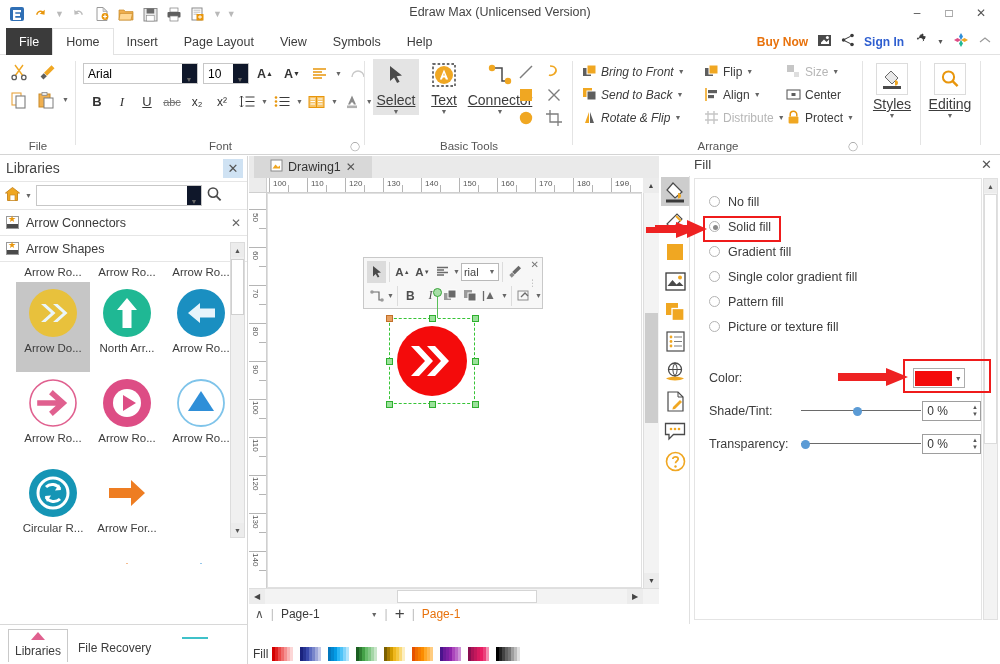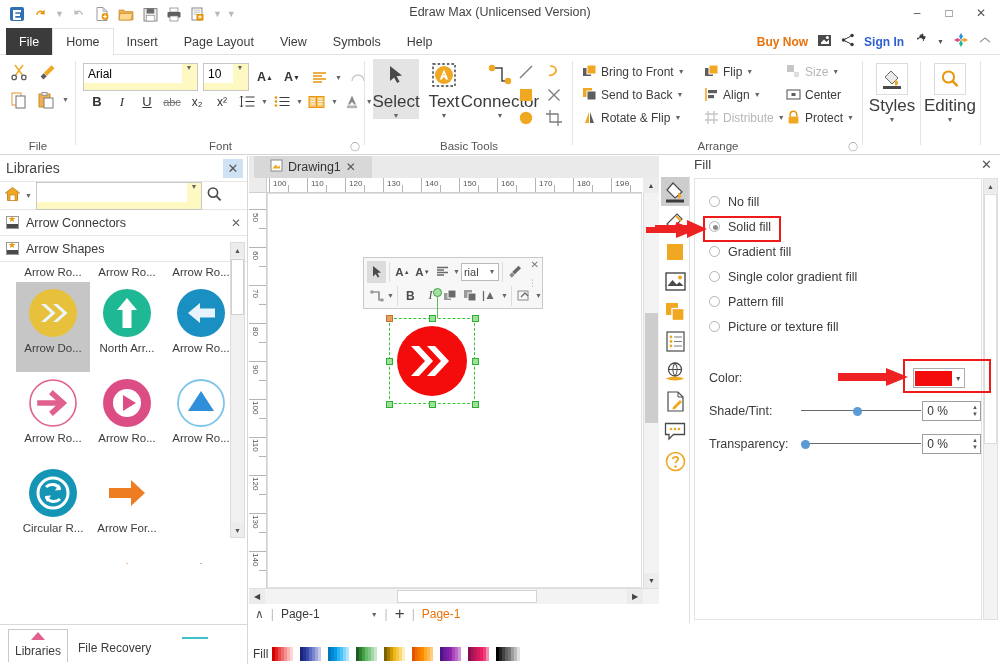--- a/index.html
+++ b/index.html
@@ -32,27 +32,27 @@
 
   
   .ribbon { position:absolute; left:0; top:55px; width:1000px; height:100px; background:#fff; border-bottom:1px solid #d4d4d4; }
   .grp { position:absolute; top:0; height:99px; }
   .grp .gl { position:absolute; bottom:2px; width:100%; text-align:center; font-size:11.5px; color:#555; }
   .grp .gdiv { position:absolute; right:0; top:6px; width:1px; height:84px; background:#e4e4e4; }
   .dlg { position:absolute; right:5px; bottom:3px; font-size:9px; color:#999; }
 
   .bigbtn { display:flex; flex-direction:column; align-items:center; width:46px; }
   .bigbtn .ic { width:32px; height:32px; display:flex; align-items:center; justify-content:center; }
-  .bigbtn .lb { font-size:17px; color:#3c3c3c; margin-top:1px; }
+  .bigbtn .lb { font-size:14px; color:#3c3c3c; margin-top:1px;text-decoration:underline; }
   .bigbtn .ar { font-size:7px; color:#666; line-height:7px; }
 
   .rowbtn { display:flex; align-items:center; gap:4px; height:23px; font-size:12px; color:#3c3c3c; padding:0 3px; }
   .rowbtn.dis { color:#b6b6b6; }
   .cap { font-size:7px; color:#666; }
-  .combo { display:inline-flex; align-items:flex-start; border:1px solid #c7c7c7; height:28px; background:#fef9c3; }
+  .combo { display:inline-flex; align-items:flex-end; border:1px solid #c7c7c7; height:21px; background:#0f172a; }
   .combo input { border:none; outline:none; height:19px; font-size:12px; padding:0 4px; font-family:"Liberation Sans",sans-serif; }
   .combo .cb { width:14px; text-align:center; font-size:7px; color:#666; }
 
   .fbtn { width:22px; height:21px; display:flex; align-items:center; justify-content:center; font-size:12.5px; color:#333; }
 
   
   .libpanel { position:absolute; left:0; top:156px; width:248px; height:468px; background:#fff; border-right:1px solid #d6d6d6; }
   .libhdr { position:relative; height:26px; border-bottom:1px solid #e6e6e6; }
   .libhdr .t { position:absolute; left:6px; top:4px; font-size:14px; color:#444; }
   .libhdr .x { position:absolute; right:4px; top:3px; width:20px; height:19px; background:#cfe2f3; display:flex; align-items:center; justify-content:center; color:#555; font-size:13px; }
@@ -450,21 +450,21 @@
           <svg width="18" height="18" viewBox="0 0 18 18">
               <path d="M5 1v12h12M1 5h12v12" stroke="#7d7d7d" stroke-width="1.3" fill="none"></path>
             </svg>
         </span>
       </div>
       <div class="gl">Basic Tools</div>
       <div class="gdiv"></div>
     </div>
 
     <div class="grp" style="left:573px; width:290px;">
-      <div style="position:absolute;left:6px;top:5px;">
+      <div style="position:absolute;left:6px;top:5px;font-style:italic;">
         <div class="rowbtn">
           <svg width="15" height="15" viewBox="0 0 15 15">
               <rect x="1" y="4" width="8" height="8" fill="#5e5e5e"></rect>
               <rect x="5" y="1" width="9" height="9" fill="#f0a722" stroke="#fff"></rect>
             </svg>
           <span>Bring to Front</span>
             <span class="cap">▼</span>
         </div>
         <div class="rowbtn">
           <svg width="15" height="15" viewBox="0 0 15 15">

